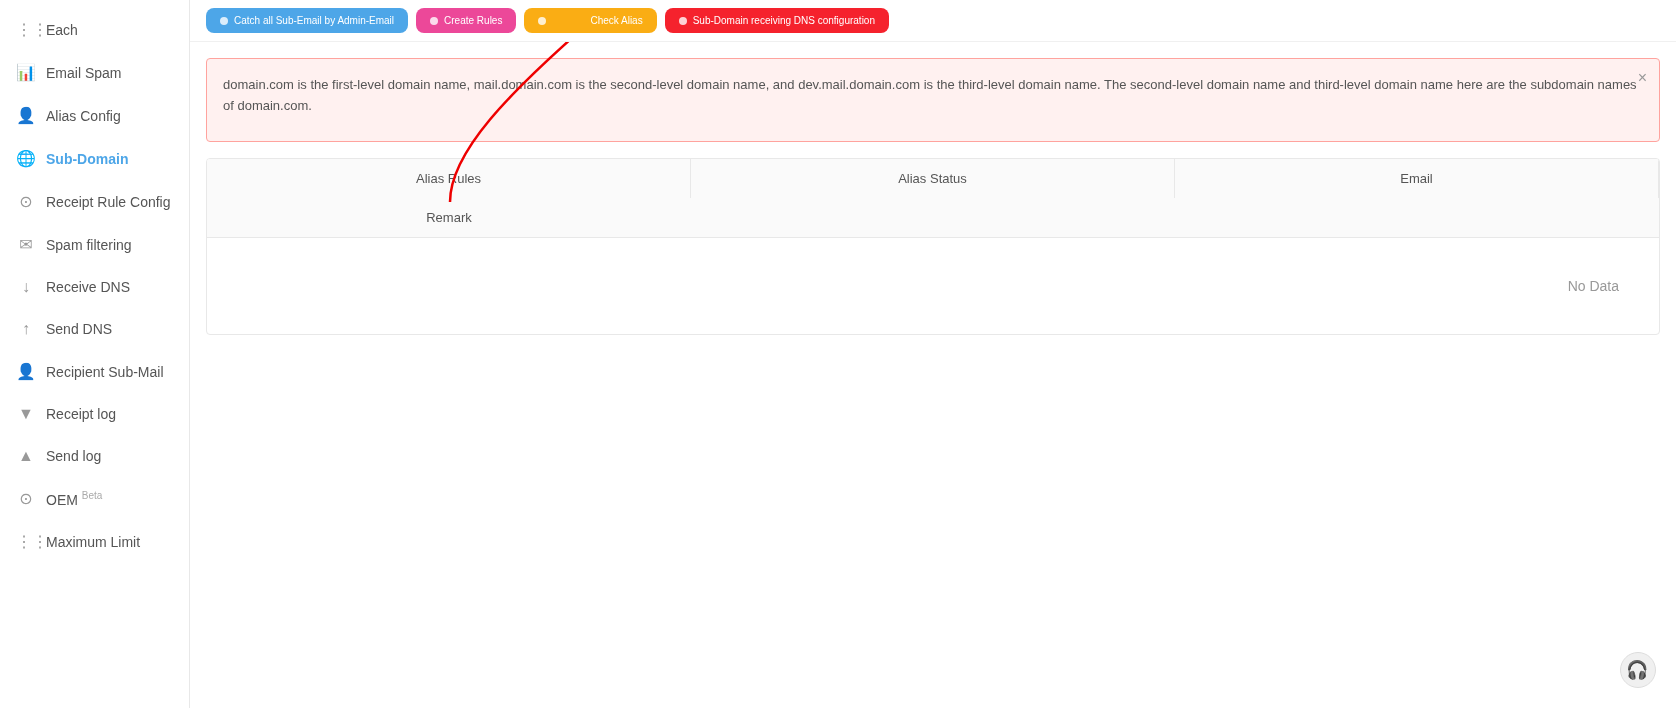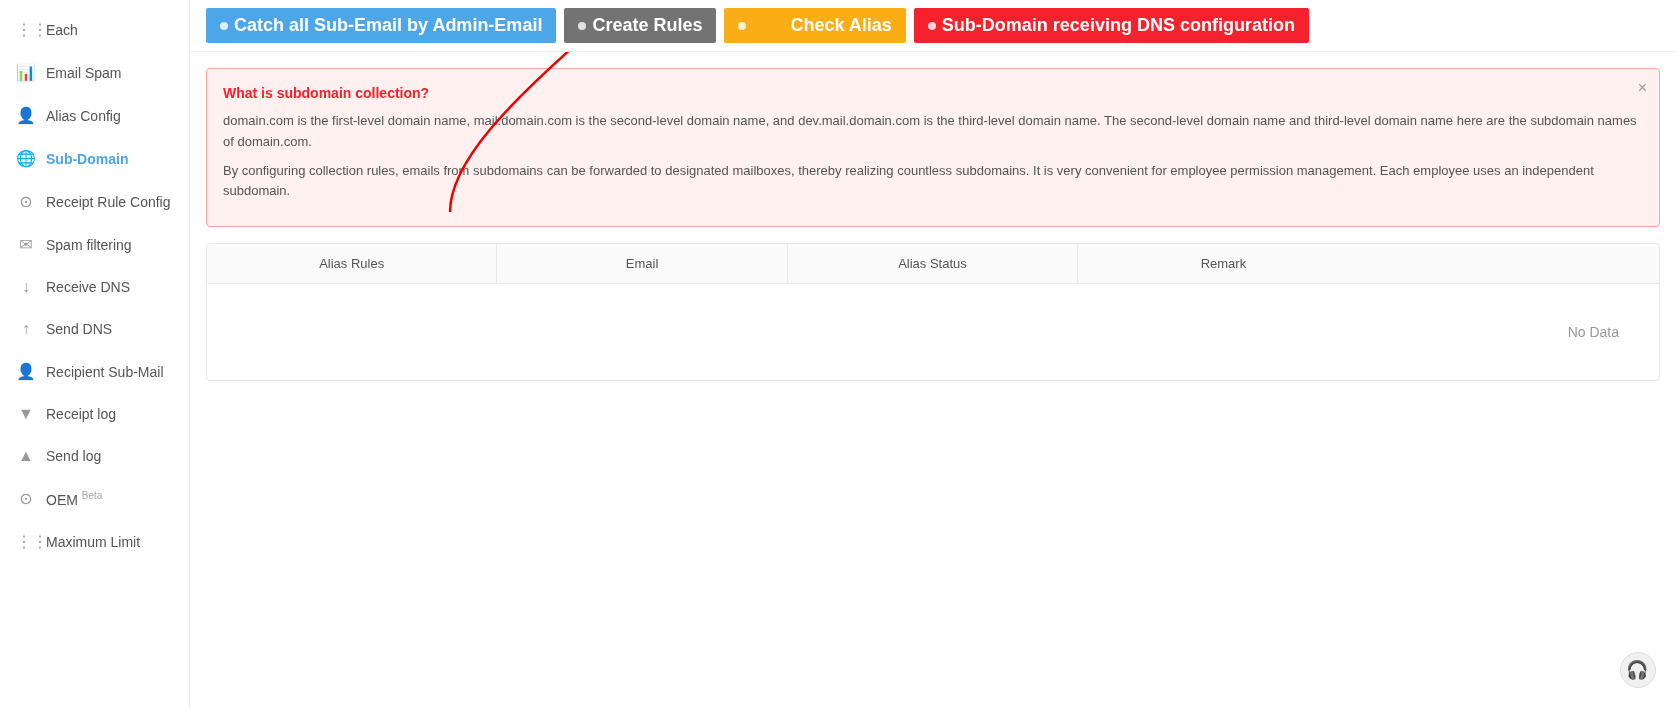--- a/index.html
+++ b/index.html
@@ -53,29 +53,29 @@
       border-bottom: 1px solid #f0f0f0;
       flex-shrink: 0;
     }
 
     .btn {
       display: flex;
       align-items: center;
       gap: 6px;
       padding: 7px 14px;
       border: none;
-      border-radius: 2px;
-      cursor: pointer;
-      font-size: 18px;
-      font-weight: 700;
+      border-radius: 8px;
+      cursor: pointer;
+      font-size: 10px;
+      font-weight: 400;
       color: #fff;
       white-space: nowrap;
     }
     .btn-blue { background: #4da6e8; }
-    .btn-green { background: #737373; }
+    .btn-green { background: #ec4899; }
     .btn-yellow { background: #faad14; gap: 44px; }
     .btn-red { background: #f5222d; }
 
     .btn .dot {
       width: 8px;
       height: 8px;
       border-radius: 50%;
       background: rgba(255,255,255,0.8);
       display: inline-block;
       flex-shrink: 0;
@@ -120,21 +120,21 @@
     }
 
     
     .table-container {
       border: 1px solid #e8e8e8;
       border-radius: 4px;
       overflow: hidden;
     }
     .table-header {
       display: grid;
-      grid-template-columns: 1fr 1fr 1fr 1fr 1fr;
+      grid-template-columns: 1fr 1fr 1fr;
       background: #fafafa;
       border-bottom: 1px solid #e8e8e8;
     }
     .table-header-cell {
       padding: 12px 8px;
       text-align: center;
       font-weight: 500;
       color: #555;
       font-size: 13px;
       border-right: 1px solid #e8e8e8;
@@ -250,31 +250,29 @@
       <defs>
         <marker id="arrowhead" markerWidth="10" markerHeight="7" refX="0" refY="3.5" orient="auto">
           <polygon points="0 0, 10 3.5, 0 7" fill="#e00"></polygon>
         </marker>
       </defs>
 
       <path d="M 60 190 C 60 140, 120 80, 200 10" stroke="#e00" stroke-width="2.5" fill="none" marker-end="url(#arrowhead)"></path>
     </svg>
 
     <div class="info-box">
-      <div class="info-box-title">What is subdomain collection?</div>
       <div class="info-box-text">domain.com is the first-level domain name, mail.domain.com is the second-level domain name, and dev.mail.domain.com is the third-level domain name. The second-level domain name and third-level domain name here are the subdomain names of domain.com.</div>
-      <div class="info-box-text">By configuring collection rules, emails from subdomains can be forwarded to designated mailboxes, thereby realizing countless subdomains. It is very convenient for employee permission management. Each employee uses an independent subdomain.</div>
       <span class="info-box-close">×</span>
     </div>
 
     <div class="table-container">
       <div class="table-header">
         <div class="table-header-cell">Alias Rules</div>
+        <div class="table-header-cell">Alias Status</div>
         <div class="table-header-cell">Email</div>
-        <div class="table-header-cell">Alias Status</div>
         <div class="table-header-cell">Remark</div>
       </div>
       <div class="table-empty">No Data</div>
     </div>
   </div>
 </div>
 
 <div class="support-icon">
   <span>🎧</span>
 </div>

